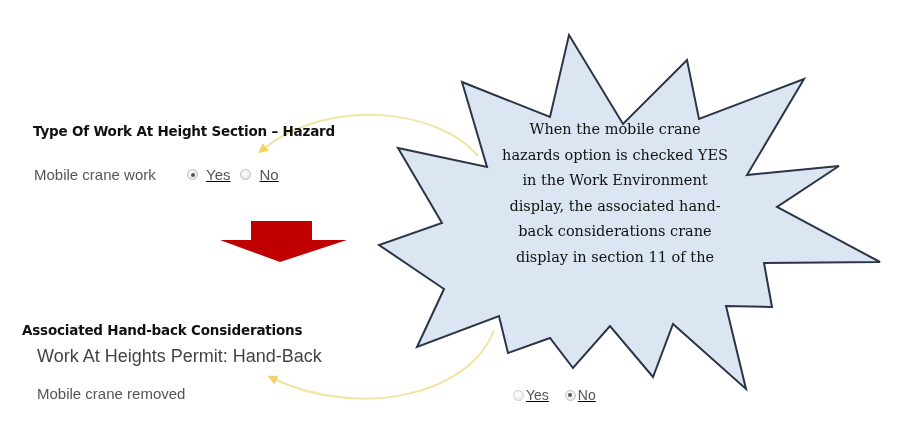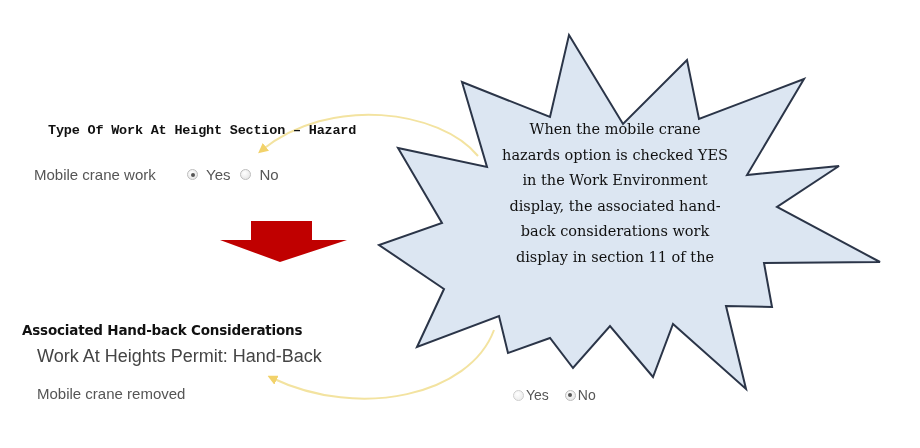--- a/index.html
+++ b/index.html
@@ -15,21 +15,21 @@
       white-space: nowrap;
     }
     .sub-title {
       font-family: "Liberation Sans", sans-serif;
       font-weight: normal; color: #444; font-size: 18px; white-space: nowrap;
     }
     .field-label {
       font-family: "Liberation Sans", sans-serif;
       color: #555; font-size: 15px; white-space: nowrap;
     }
-    .radio-group { display: flex; align-items: flex-start; white-space: nowrap; }
+    .radio-group { display: flex; align-items: flex-start; white-space: nowrap; text-decoration: underline; }
     .radio {
       display: inline-flex; align-items: center; cursor: pointer;
     }
     .radio .dot {
       width: 11px; height: 11px; border-radius: 50%;
       border: 1px solid #bdbdbd;
       background: radial-gradient(circle at 40% 35%, #ffffff 0%, #e6e6e6 80%);
       box-sizing: border-box; position: relative; display: inline-block;
     }
     .radio .dot.checked::after {
@@ -60,21 +60,21 @@
 
   <path d="M478,156 C440,110 330,95 262,150" fill="none" stroke="#f3e3a0" stroke-width="2" marker-end="url(#yhead)"></path>
 
   <path d="M494,330 C470,395 360,420 272,378" fill="none" stroke="#f3e3a0" stroke-width="2" marker-end="url(#yhead)"></path>
 
   <path d="M251,221 L312,221 L312,240 L347,240 L280,262 L220,240 L251,240 Z" fill="#c00000"></path>
 
   <polygon points="569,35 623,124 687,60 699,119 804,79 747,175 839,166 777,207 880,262 764,263 772,307 726,306 746,389 673,324 653,377 610,326 573,368 550,338 508,353 499,316 417,347 444,289 379,245 442,223 398,148 487,167 462,82 550,117" fill="#dce6f2" stroke="#2b3548" stroke-width="2" stroke-linejoin="miter"></polygon>
 </svg>
 
-<div class="abs section-title" style="left:48px; top:123px;font-family:Liberation Mono, monospace;">Type Of Work At Height Section – Hazard</div>
+<div class="abs section-title" style="left:33px; top:123px;">Type Of Work At Height Section – Hazard</div>
 
 <div class="abs field-label" style="left:34px; top:166px;">Mobile crane work</div>
 
 <div class="abs radio-group top-radios" style="left:187px; top:166px;">
   <label class="radio">
     <span class="dot checked"></span>
     <span class="lbl">Yes</span>
   </label>
   <label class="radio">
     <span class="dot"></span>
@@ -97,15 +97,15 @@
     <span class="dot checked"></span>
     <span class="lbl">No</span>
   </label>
 </div>
 
 <div class="abs callout-text" style="left:470px; top:117px; width:290px;">
   <div>When the mobile crane</div>
   <div>hazards option is checked YES</div>
   <div>in the Work Environment</div>
   <div>display, the associated hand-</div>
-  <div>back considerations work</div>
+  <div>back considerations crane</div>
   <div>display in section 11 of the</div>
 </div>
 
 </body></html>

